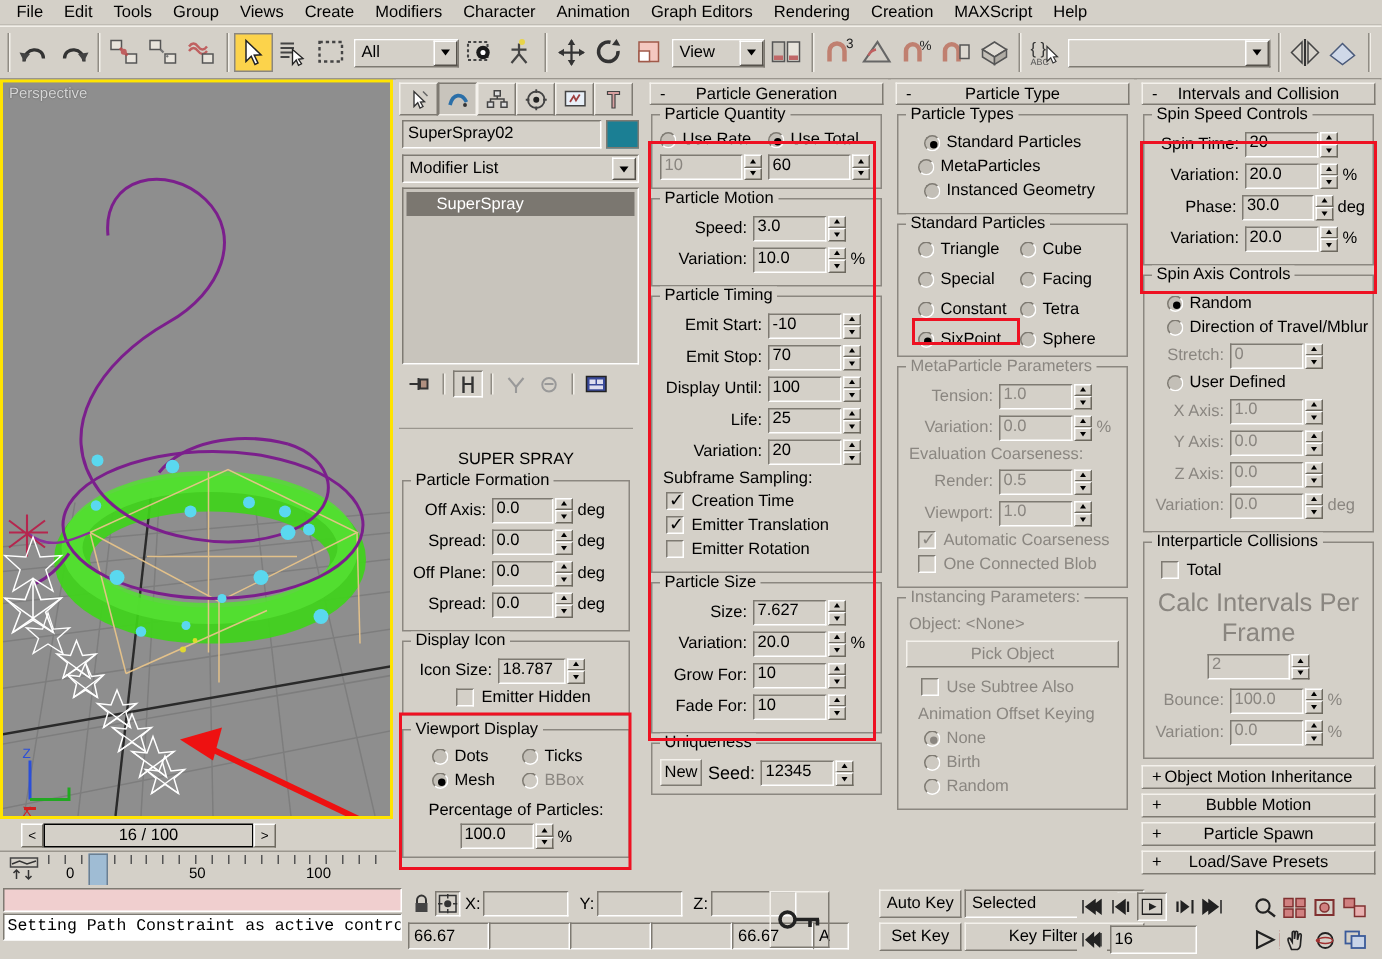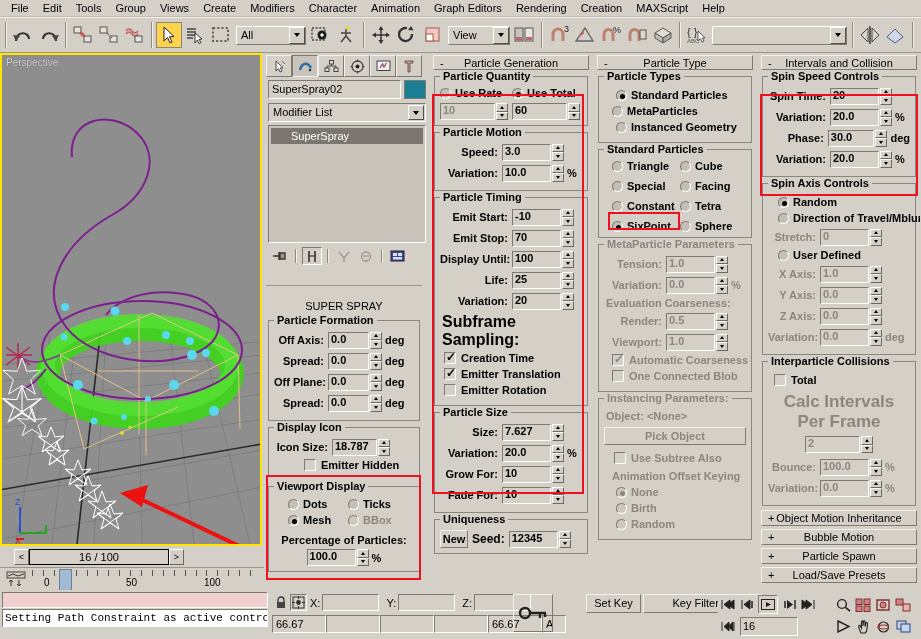--- a/index.html
+++ b/index.html
@@ -122,21 +122,20 @@
     margin:2px 3px 0 3px; height:15px; background:#d4d0c8;
     border:1px solid #f4f1ec; border-right-color:#7e7a72; border-bottom-color:#7e7a72;
     display:flex; align-items:center; justify-content:center; position:relative;
     font-size:11px; font-weight:normal; cursor:default;
   }
   .rollhdr .pm { position:absolute; left:6px; font-size:11px; }
   .grp {
     margin:6px 4px 2px 4px; border:1px solid #8b8780; border-top-color:#8b8780;
     padding:10px 5px 5px 5px; position:relative;
     background:transparent;
-    font-weight:bold;
   }
   .grp > .gl {
     position:absolute; left:5px; top:-7px; background:#d4d0c8;
     padding:0 3px; font-size:11px; line-height:12px; white-space:nowrap;
   }
   .grp.dim > .gl, .dimtext { color:#8a8680; }
 
   .row { display:flex; align-items:center; height:18px; margin-bottom:3px; }
   .row .lab { text-align:right; font-size:11px; padding-right:4px; white-space:nowrap; }
   .spin {
@@ -959,21 +958,21 @@
                 <div>
                   <span class="tri-u-s"></span>
                 </div>
                 <div>
                   <span class="tri-d-s"></span>
                 </div>
               </div>
             </div>
           </div>
         </div>
-      <div style="font-size:16px;margin:3px 0 3px 2px;">Subframe Sampling:</div>
+      <div style="font-size:11px;margin:3px 0 3px 2px;">Subframe Sampling:</div>
       <div id="pt-checks">
           <div class="chk" style="margin: 0px 0px 4px 4px;">
             <span class="cbox on"></span>
             <span>Creation Time</span>
           </div>
           <div class="chk" style="margin: 0px 0px 4px 4px;">
             <span class="cbox on"></span>
             <span>Emitter Translation</span>
           </div>
           <div class="chk" style="margin: 0px 0px 4px 4px;">
@@ -1552,20 +1551,30 @@
     </div>
 
     <div style="position:absolute;left:513px;top:2px;width:40px;height:38px;display:flex;align-items:center;justify-content:center;border:1px solid #f4f1ec;border-right-color:#7e7a72;border-bottom-color:#7e7a72;">
       <svg width="30" height="16" viewBox="0 0 30 16">
           <circle cx="7" cy="8" r="5" fill="none" stroke="#222" stroke-width="2.4"></circle>
           <path d="M12 8 L28 8 M22 8 L22 13 M27 8 L27 12" stroke="#222" stroke-width="2.4"></path>
         </svg>
     </div>
 
     <div class="keyarea">
+      <div style="display:flex;align-items:center;height:21px;">
+        <div class="kbtn" style="width:55px;">Auto Key</div>
+        <div style="width:2px;"></div>
+        <div class="modcombo" style="width:120px;margin:0;height:19px;">
+          <div class="t">Selected</div>
+          <div class="a">
+              <span class="tri-d"></span>
+            </div>
+        </div>
+      </div>
       <div style="display:flex;align-items:center;height:21px;margin-top:1px;">
         <div class="kbtn" style="width:55px;">Set Key</div>
         <div style="width:2px;"></div>
         <div class="kbtn" style="width:120px;">Key Filters...</div>
       </div>
     </div>
 
     <div style="position:absolute;left:718px;top:2px;">
       <div style="display:flex;align-items:center;height:21px;">
         <div class="navbtn">

